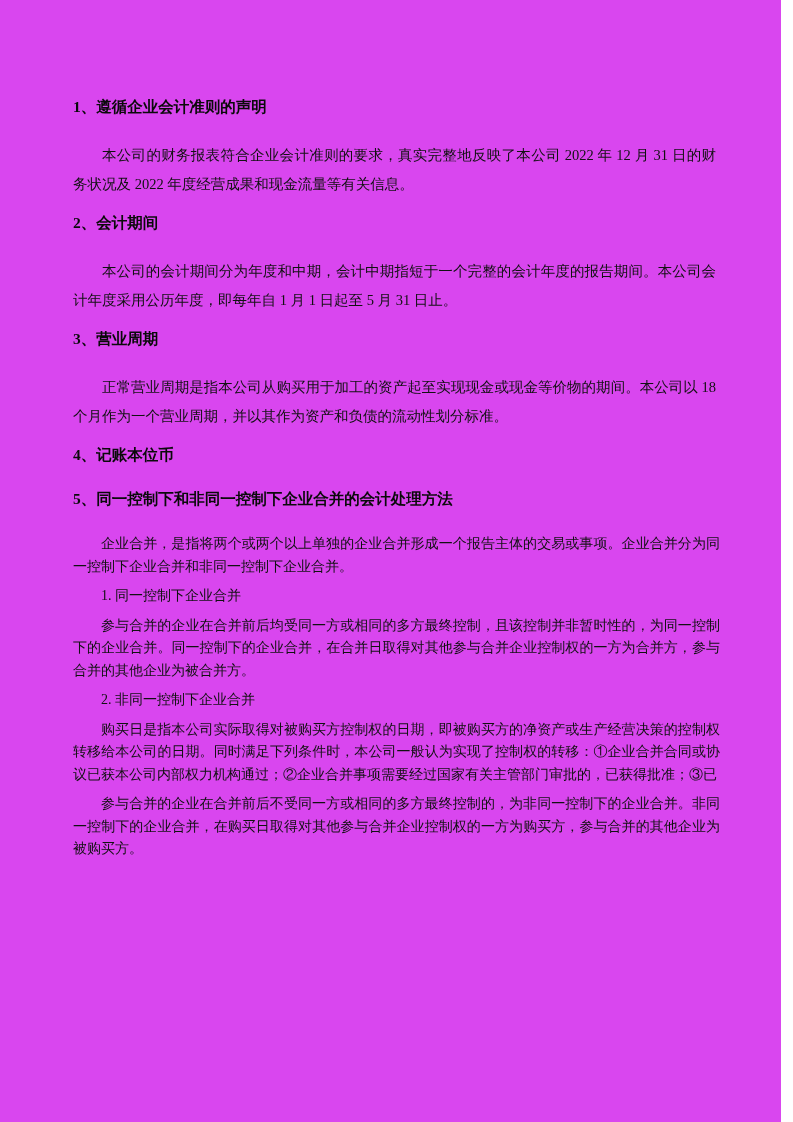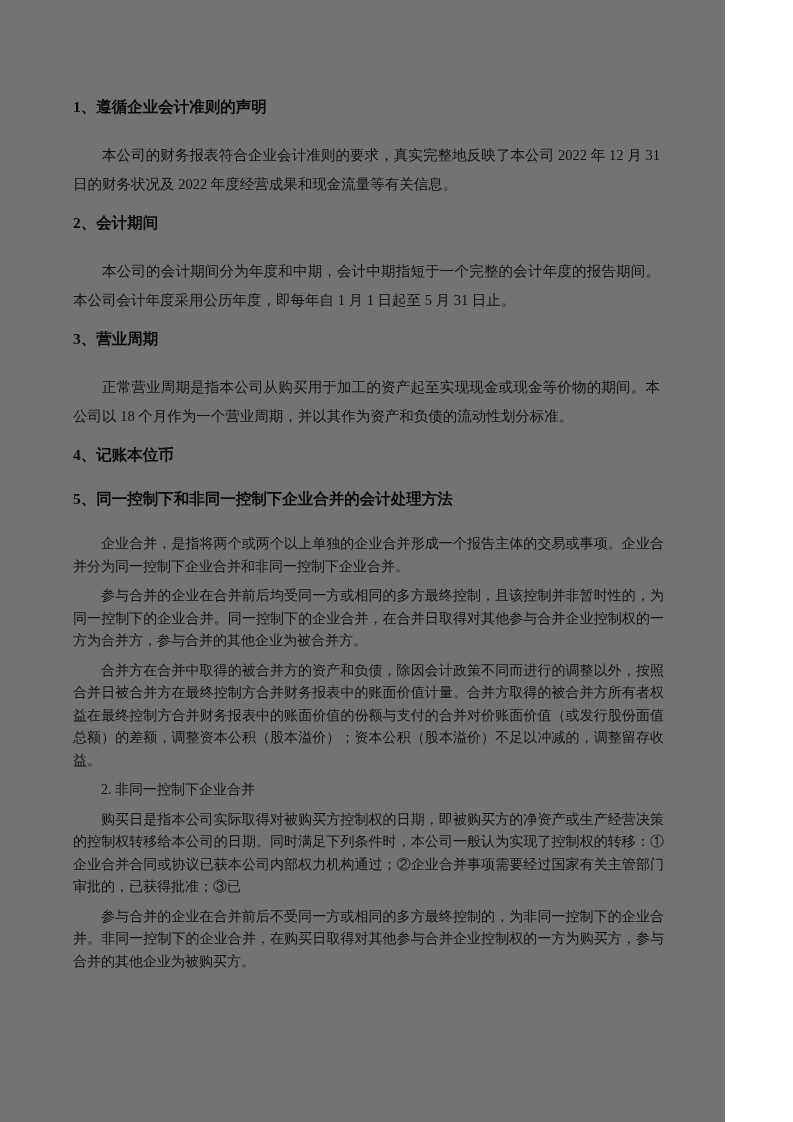--- a/index.html
+++ b/index.html
@@ -2,23 +2,23 @@
 <html><head>
 <meta charset="utf-8">
 <style>
   html, body {
     margin: 0;
     padding: 0;
     background: #ffffff;
   }
   .page {
     position: relative;
-    width: 725px;
+    width: 781px;
     height: 1122px;
-    background: #737373;
+    background: #d946ef;
     box-sizing: border-box;
     padding: 97px 61px 40px 73px;
     color: #111111;
     font-family: "Liberation Serif", "DejaVu Serif", serif;
     overflow: hidden;
   }
   .sec {
     margin: 0 0 14px 0;
   }
   .section-heading {
@@ -70,20 +70,20 @@
     <p class="paragraph">正常营业周期是指本公司从购买用于加工的资产起至实现现金或现金等价物的期间。本公司以 18 个月作为一个营业周期，并以其作为资产和负债的流动性划分标准。</p>
   </section>
 
   <section class="sec">
     <h2 class="section-heading">4、记账本位币</h2>
   </section>
 
   <section class="sec tight">
     <h2 class="section-heading">5、同一控制下和非同一控制下企业合并的会计处理方法</h2>
     <p class="paragraph">企业合并，是指将两个或两个以上单独的企业合并形成一个报告主体的交易或事项。企业合并分为同一控制下企业合并和非同一控制下企业合并。</p>
+    <p class="subheading">1. 同一控制下企业合并</p>
     <p class="paragraph">参与合并的企业在合并前后均受同一方或相同的多方最终控制，且该控制并非暂时性的，为同一控制下的企业合并。同一控制下的企业合并，在合并日取得对其他参与合并企业控制权的一方为合并方，参与合并的其他企业为被合并方。</p>
-    <p class="paragraph">合并方在合并中取得的被合并方的资产和负债，除因会计政策不同而进行的调整以外，按照合并日被合并方在最终控制方合并财务报表中的账面价值计量。合并方取得的被合并方所有者权益在最终控制方合并财务报表中的账面价值的份额与支付的合并对价账面价值（或发行股份面值总额）的差额，调整资本公积（股本溢价）；资本公积（股本溢价）不足以冲减的，调整留存收益。</p>
     <p class="subheading">2. 非同一控制下企业合并</p>
     <p class="paragraph">购买日是指本公司实际取得对被购买方控制权的日期，即被购买方的净资产或生产经营决策的控制权转移给本公司的日期。同时满足下列条件时，本公司一般认为实现了控制权的转移：①企业合并合同或协议已获本公司内部权力机构通过；②企业合并事项需要经过国家有关主管部门审批的，已获得批准；③已</p>
     <p class="paragraph">参与合并的企业在合并前后不受同一方或相同的多方最终控制的，为非同一控制下的企业合并。非同一控制下的企业合并，在购买日取得对其他参与合并企业控制权的一方为购买方，参与合并的其他企业为被购买方。</p>
   </section>
 
 </div>
 
 </body></html>

